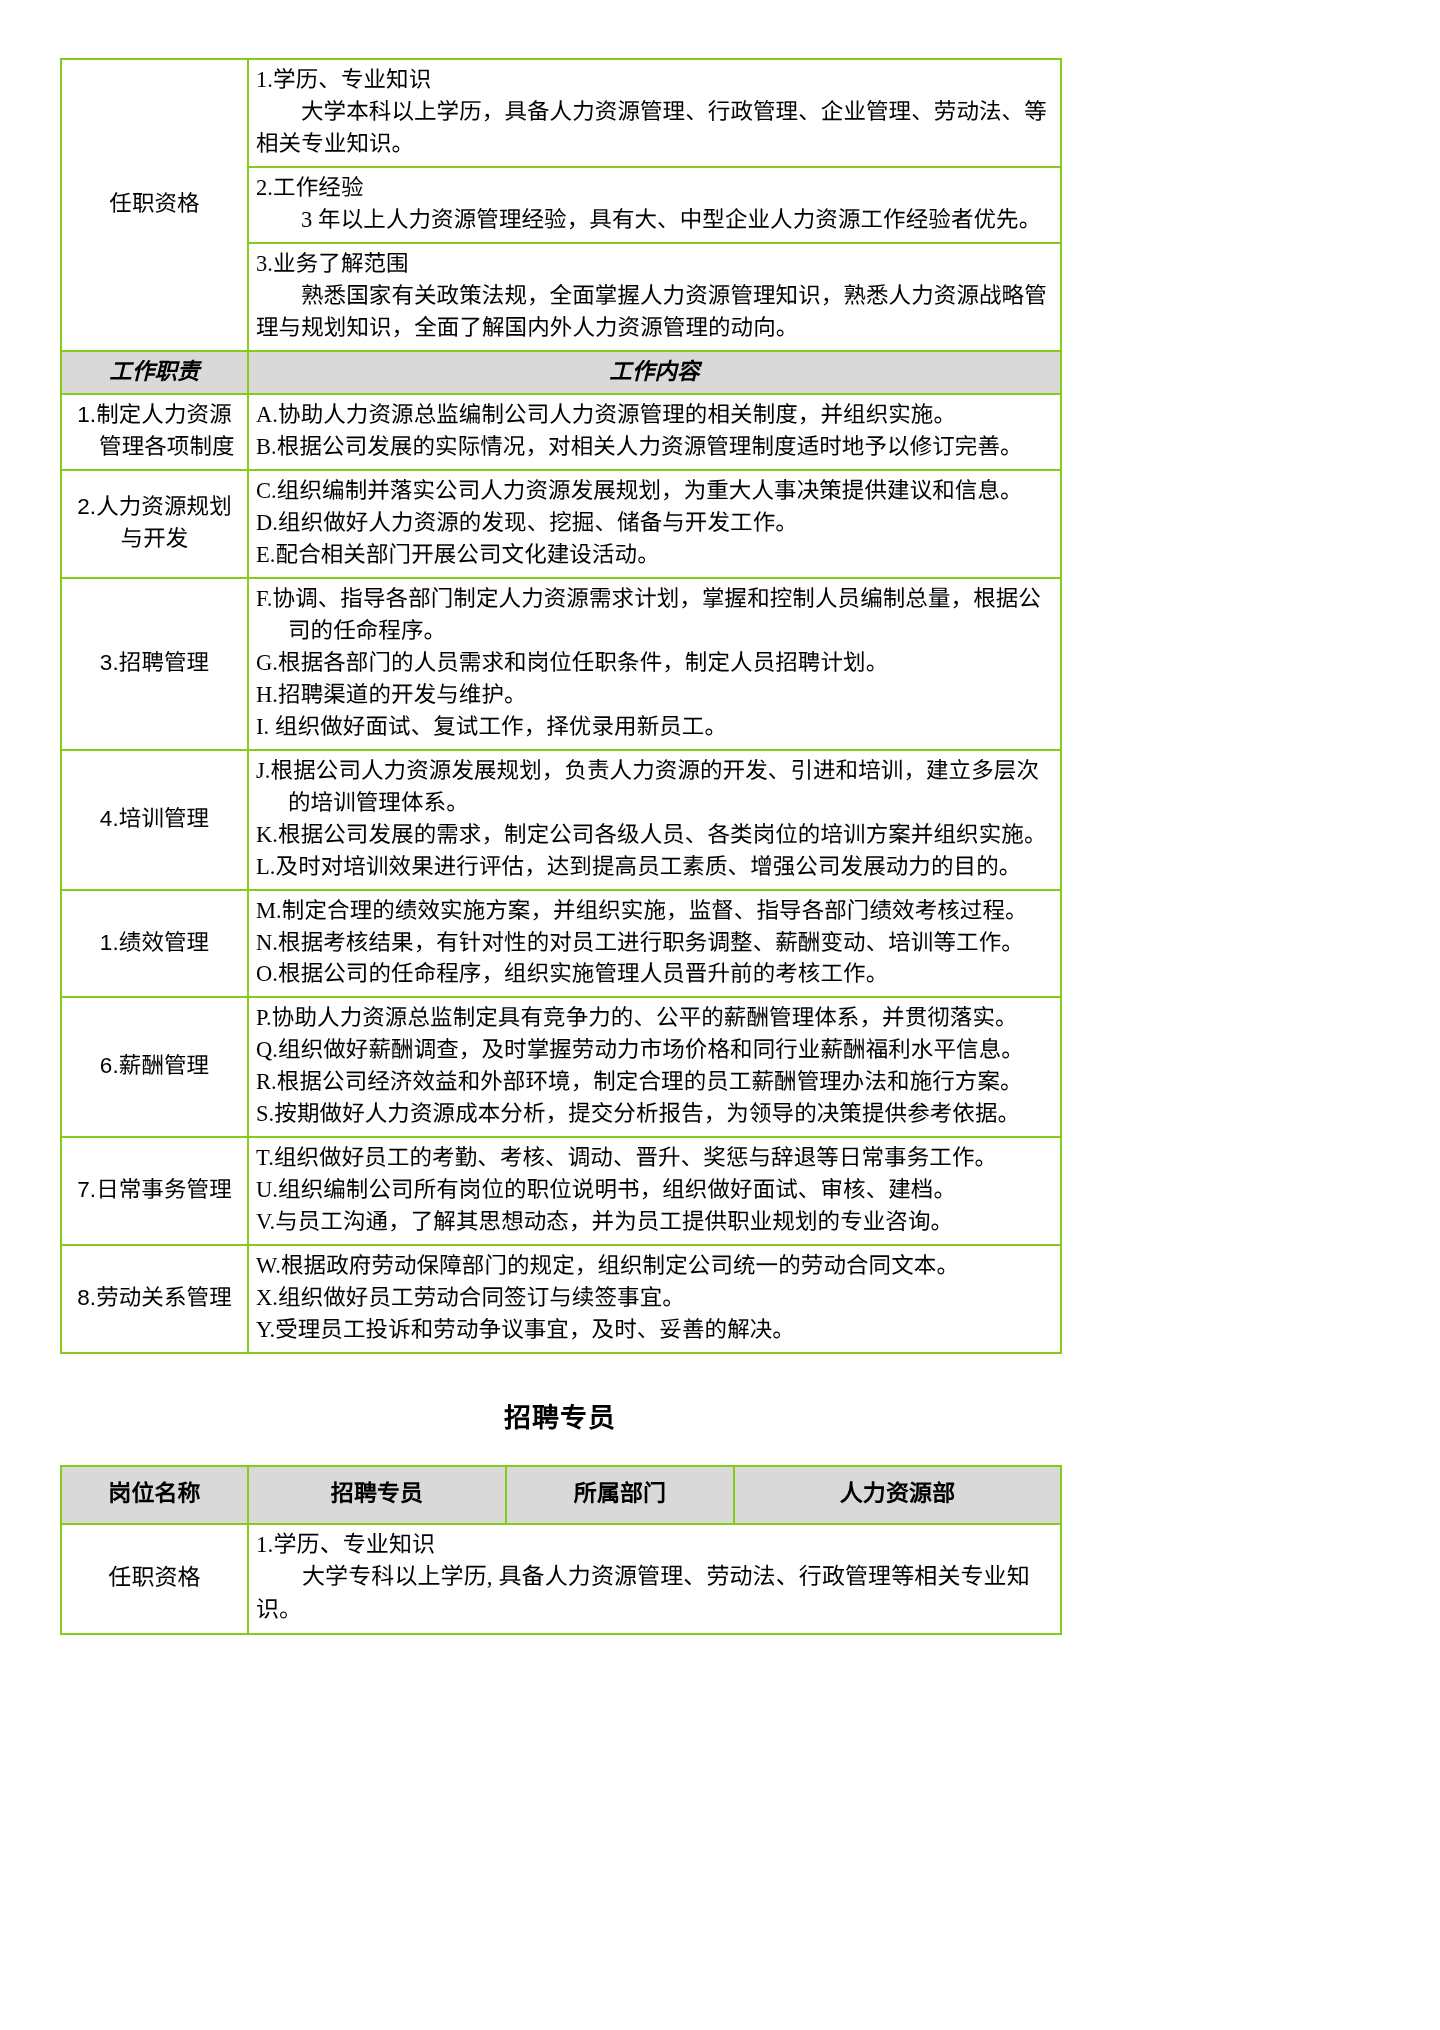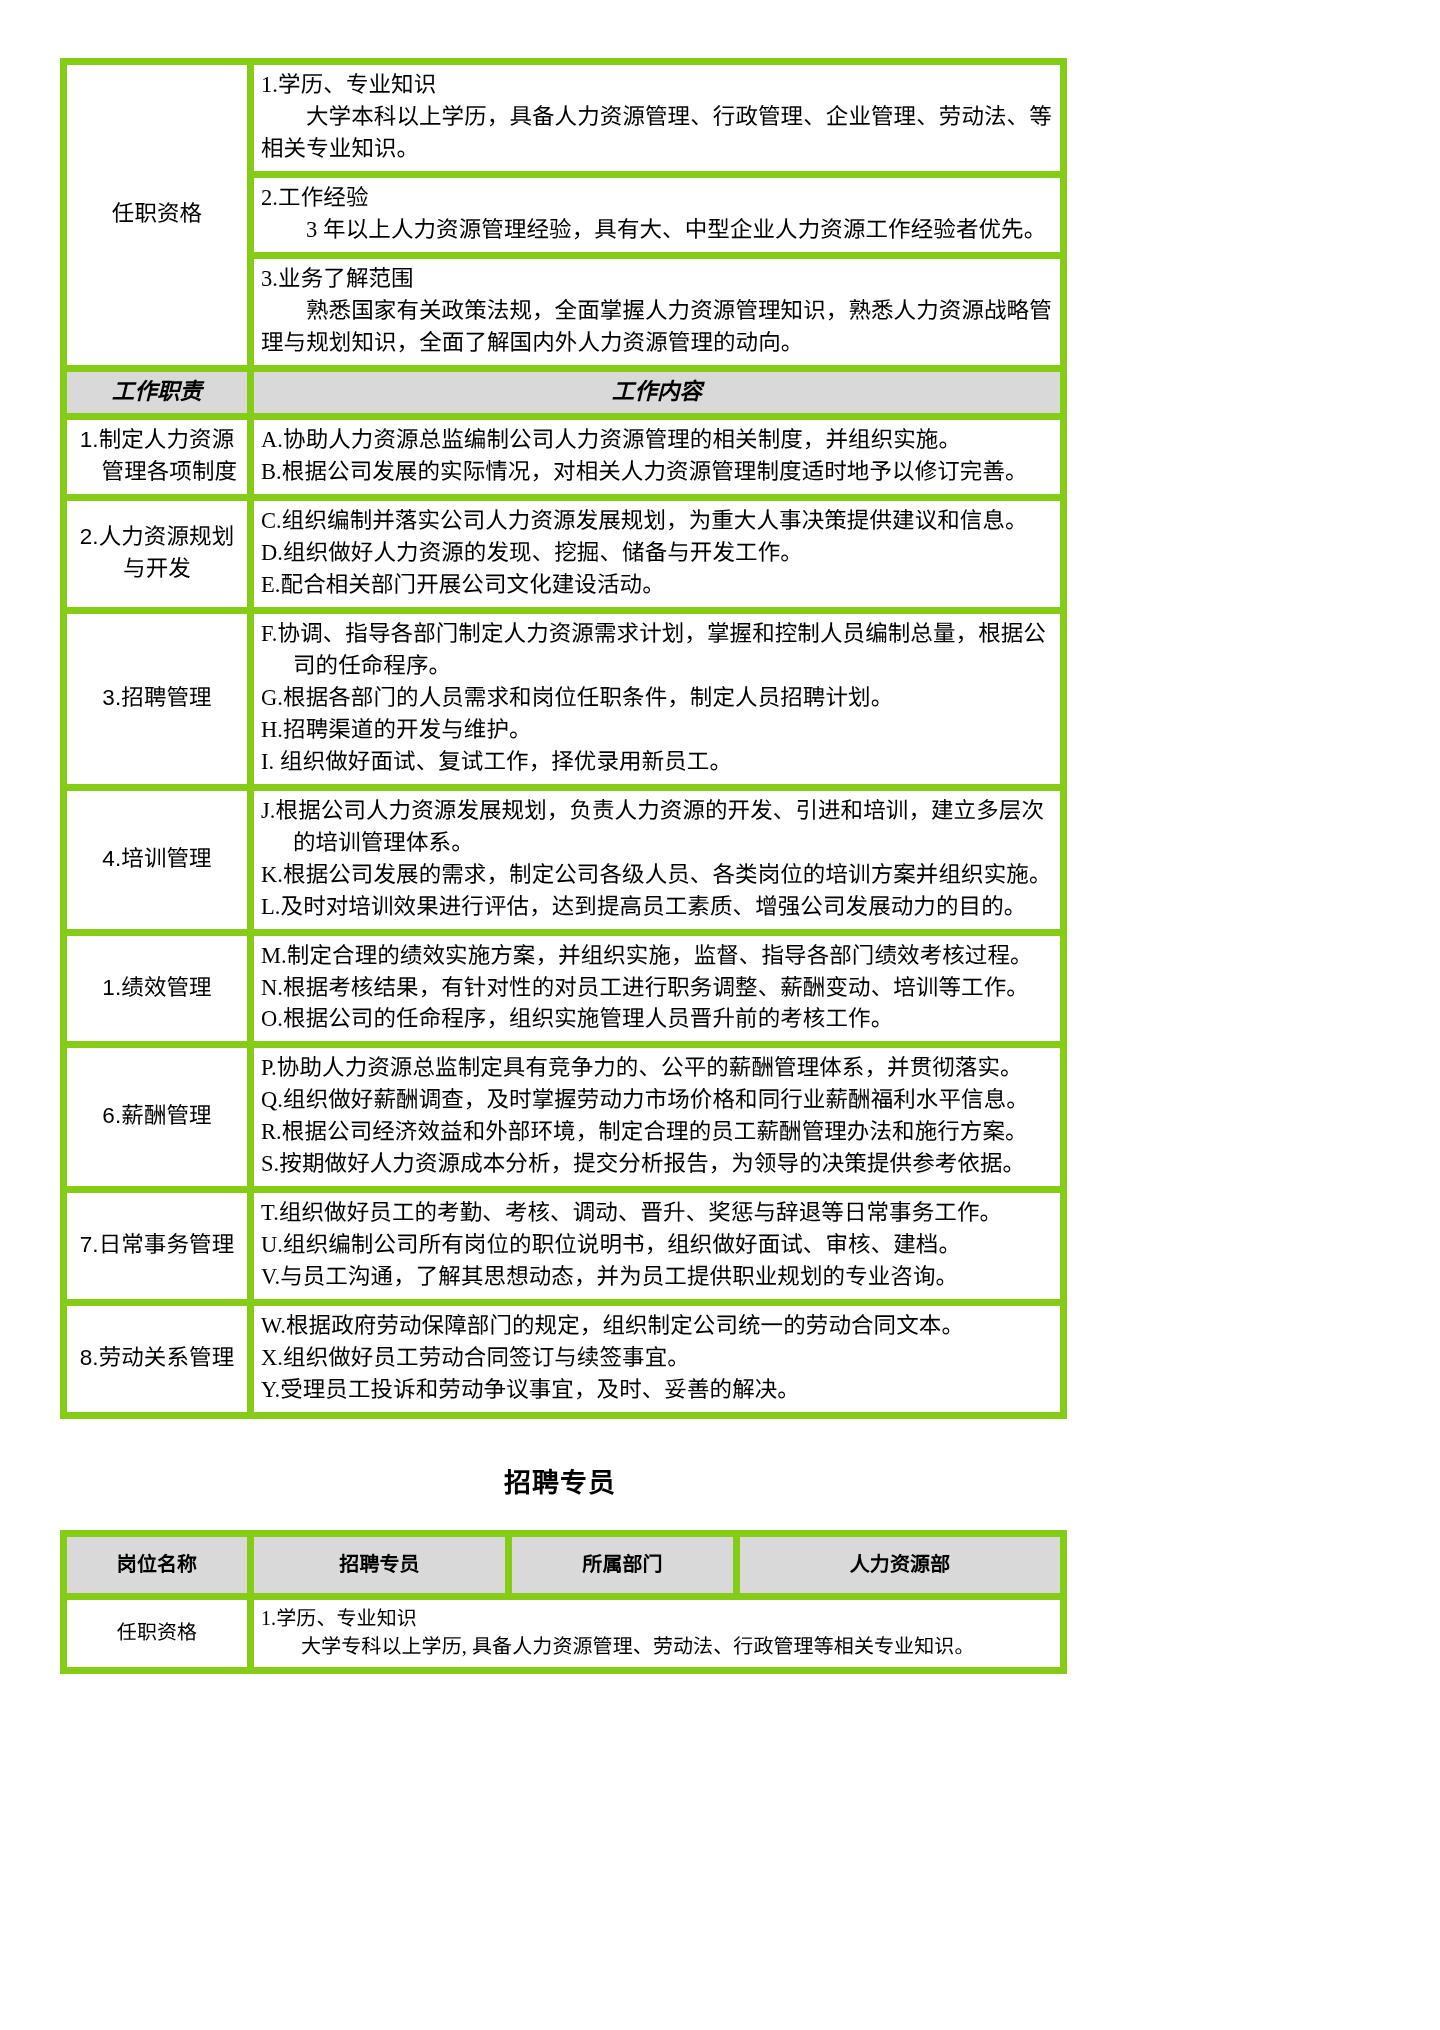--- a/index.html
+++ b/index.html
@@ -23,21 +23,21 @@
     padding: 58px 60px 0 60px;
   }
 
   table.doc-table {
     width: 1000px;
     border-collapse: collapse;
     table-layout: fixed;
     margin: 0;
   }
   table.doc-table td {
-    border: 7px solid #84cc16;
+    border: 2px solid #84cc16;
     padding: 4px 7px 6px 7px;
     vertical-align: middle;
     font-size: 22.5px;
     line-height: 1.42;
     letter-spacing: 0.1px;
   }
 
   
   .col-label  { width: 187px; }
   .col-body   { width: 813px; }
@@ -86,21 +86,21 @@
   }
 
   
   .t2-c1 { width: 187px; }
   .t2-c2 { width: 258px; }
   .t2-c3 { width: 228px; }
   .t2-c4 { width: 327px; }
 
   table.doc-table.t2 td {
     height: 46px;
-    font-size: 20px;
+    font-size: 23px;
   }
   .t2-head {
     background: #d9d9d9;
     text-align: center;
     font-weight: bold;
     font-family: "Liberation Sans", "DejaVu Sans", sans-serif;
   }
   .t2-val {
     background: #d9d9d9;
     text-align: center;

